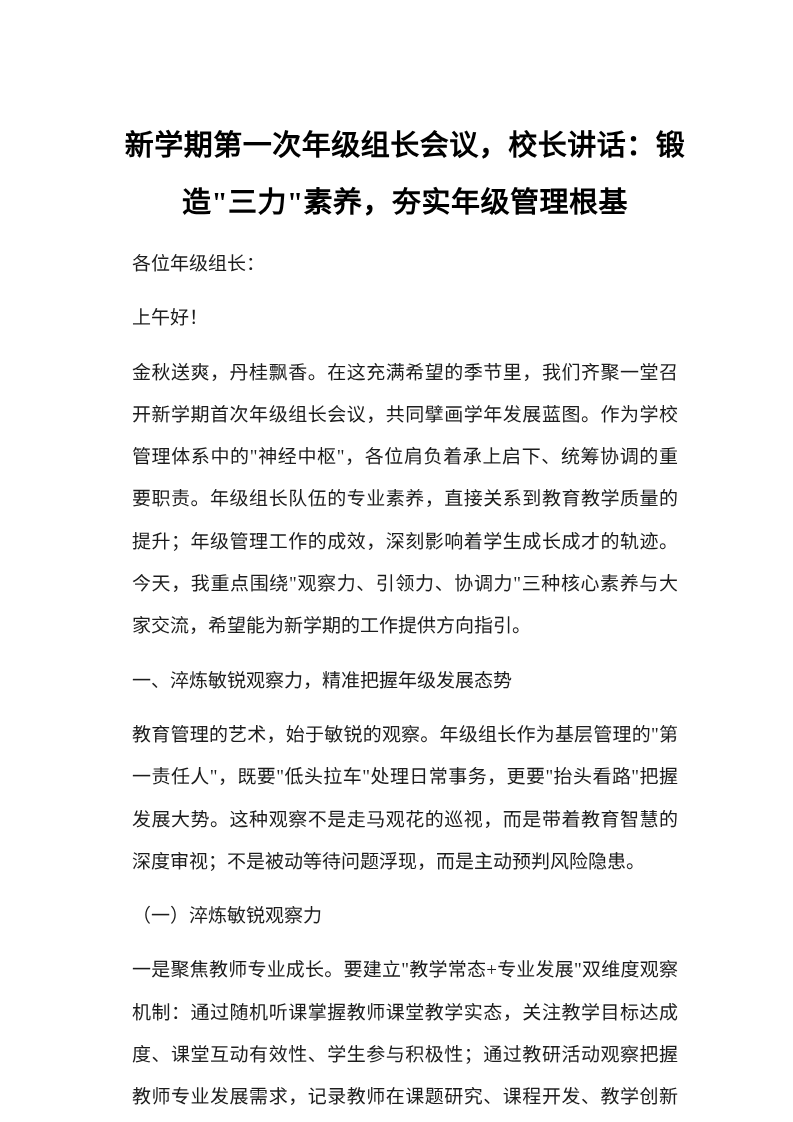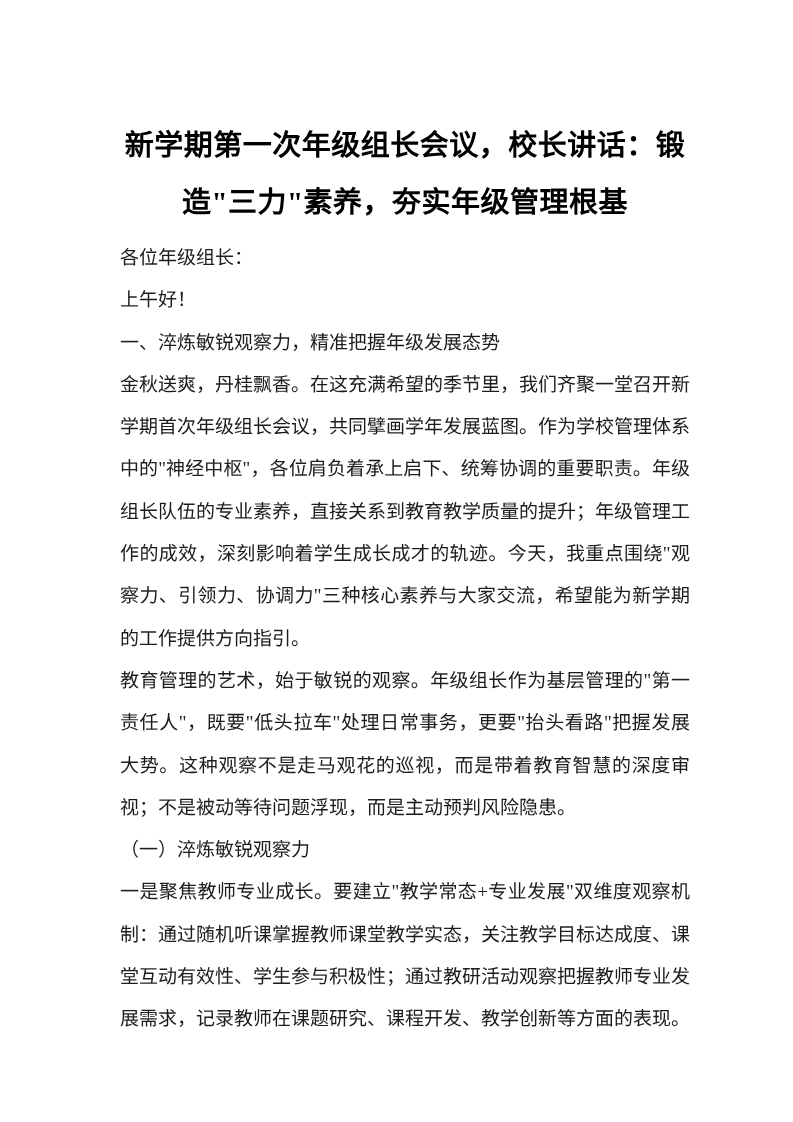--- a/index.html
+++ b/index.html
@@ -24,39 +24,39 @@
   .doc-title {
     margin: 0 0 6px 0;
     font-size: 29px;
     line-height: 57px;
     font-weight: bold;
     text-align: center;
     color: #000000;
     letter-spacing: 0.5px;
   }
   .doc-body p {
-    margin: 0;
+    margin: 12px;
     font-size: 19px;
     line-height: 42.3px;
     color: #1c1c1c;
     text-align: justify;
     text-justify: inter-ideograph;
     word-break: break-all;
     overflow-wrap: anywhere;
   }
 </style>
 </head>
 <body>
 
 <div class="page">
   <div class="content">
     <h1 class="doc-title">新学期第一次年级组长会议，校长讲话：锻造"三力"素养，夯实年级管理根基</h1>
     <div class="doc-body">
         <p class="para salutation">各位年级组长：</p>
         <p class="para greeting">上午好！</p>
+        <p class="para body">金秋送爽，丹桂飘香。在这充满希望的季节里，我们齐聚一堂召开新学期首次年级组长会议，共同擘画学年发展蓝图。作为学校管理体系中的"神经中枢"，各位肩负着承上启下、统筹协调的重要职责。年级组长队伍的专业素养，直接关系到教育教学质量的提升；年级管理工作的成效，深刻影响着学生成长成才的轨迹。今天，我重点围绕"观察力、引领力、协调力"三种核心素养与大家交流，希望能为新学期的工作提供方向指引。</p>
         <p class="para heading-1">一、淬炼敏锐观察力，精准把握年级发展态势</p>
-        <p class="para body">金秋送爽，丹桂飘香。在这充满希望的季节里，我们齐聚一堂召开新学期首次年级组长会议，共同擘画学年发展蓝图。作为学校管理体系中的"神经中枢"，各位肩负着承上启下、统筹协调的重要职责。年级组长队伍的专业素养，直接关系到教育教学质量的提升；年级管理工作的成效，深刻影响着学生成长成才的轨迹。今天，我重点围绕"观察力、引领力、协调力"三种核心素养与大家交流，希望能为新学期的工作提供方向指引。</p>
         <p class="para body">教育管理的艺术，始于敏锐的观察。年级组长作为基层管理的"第一责任人"，既要"低头拉车"处理日常事务，更要"抬头看路"把握发展大势。这种观察不是走马观花的巡视，而是带着教育智慧的深度审视；不是被动等待问题浮现，而是主动预判风险隐患。</p>
         <p class="para heading-2">（一）淬炼敏锐观察力</p>
         <p class="para body">一是聚焦教师专业成长。要建立"教学常态+专业发展"双维度观察机制：通过随机听课掌握教师课堂教学实态，关注教学目标达成度、课堂互动有效性、学生参与积极性；通过教研活动观察把握教师专业发展需求，记录教师在课题研究、课程开发、教学创新等方面的表现。</p>
       </div>
   </div>
 </div>
 
 </body></html>

